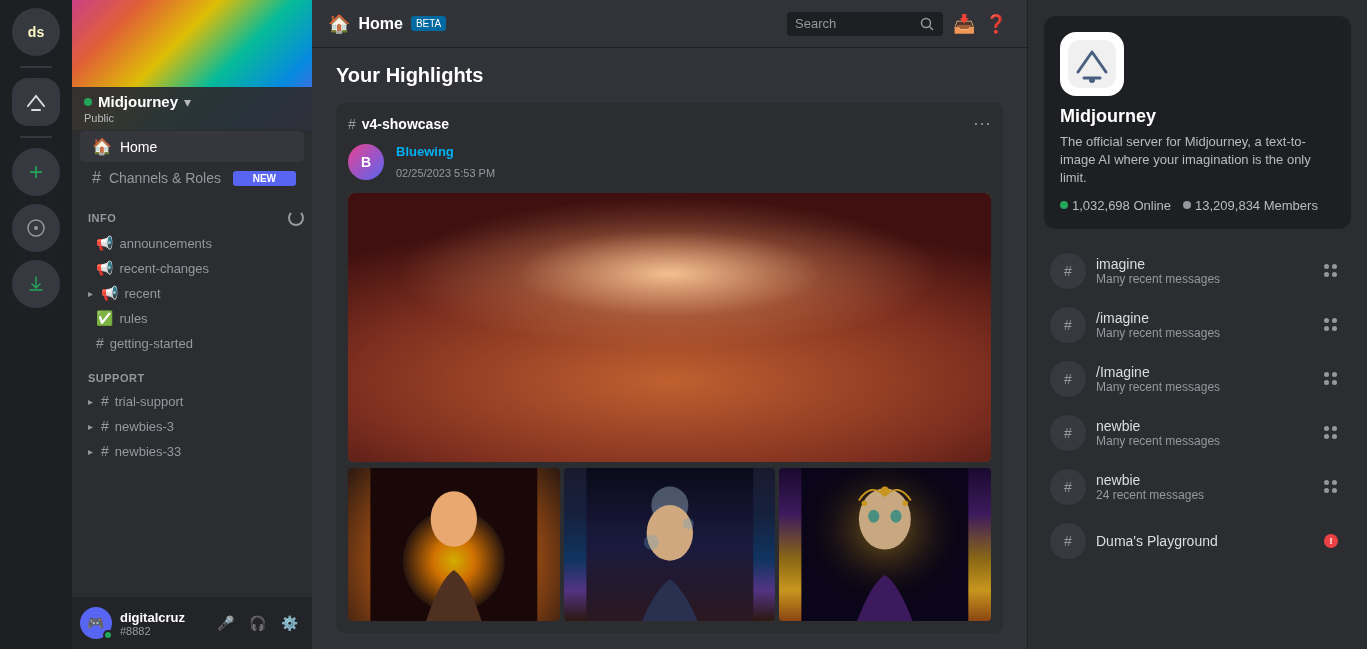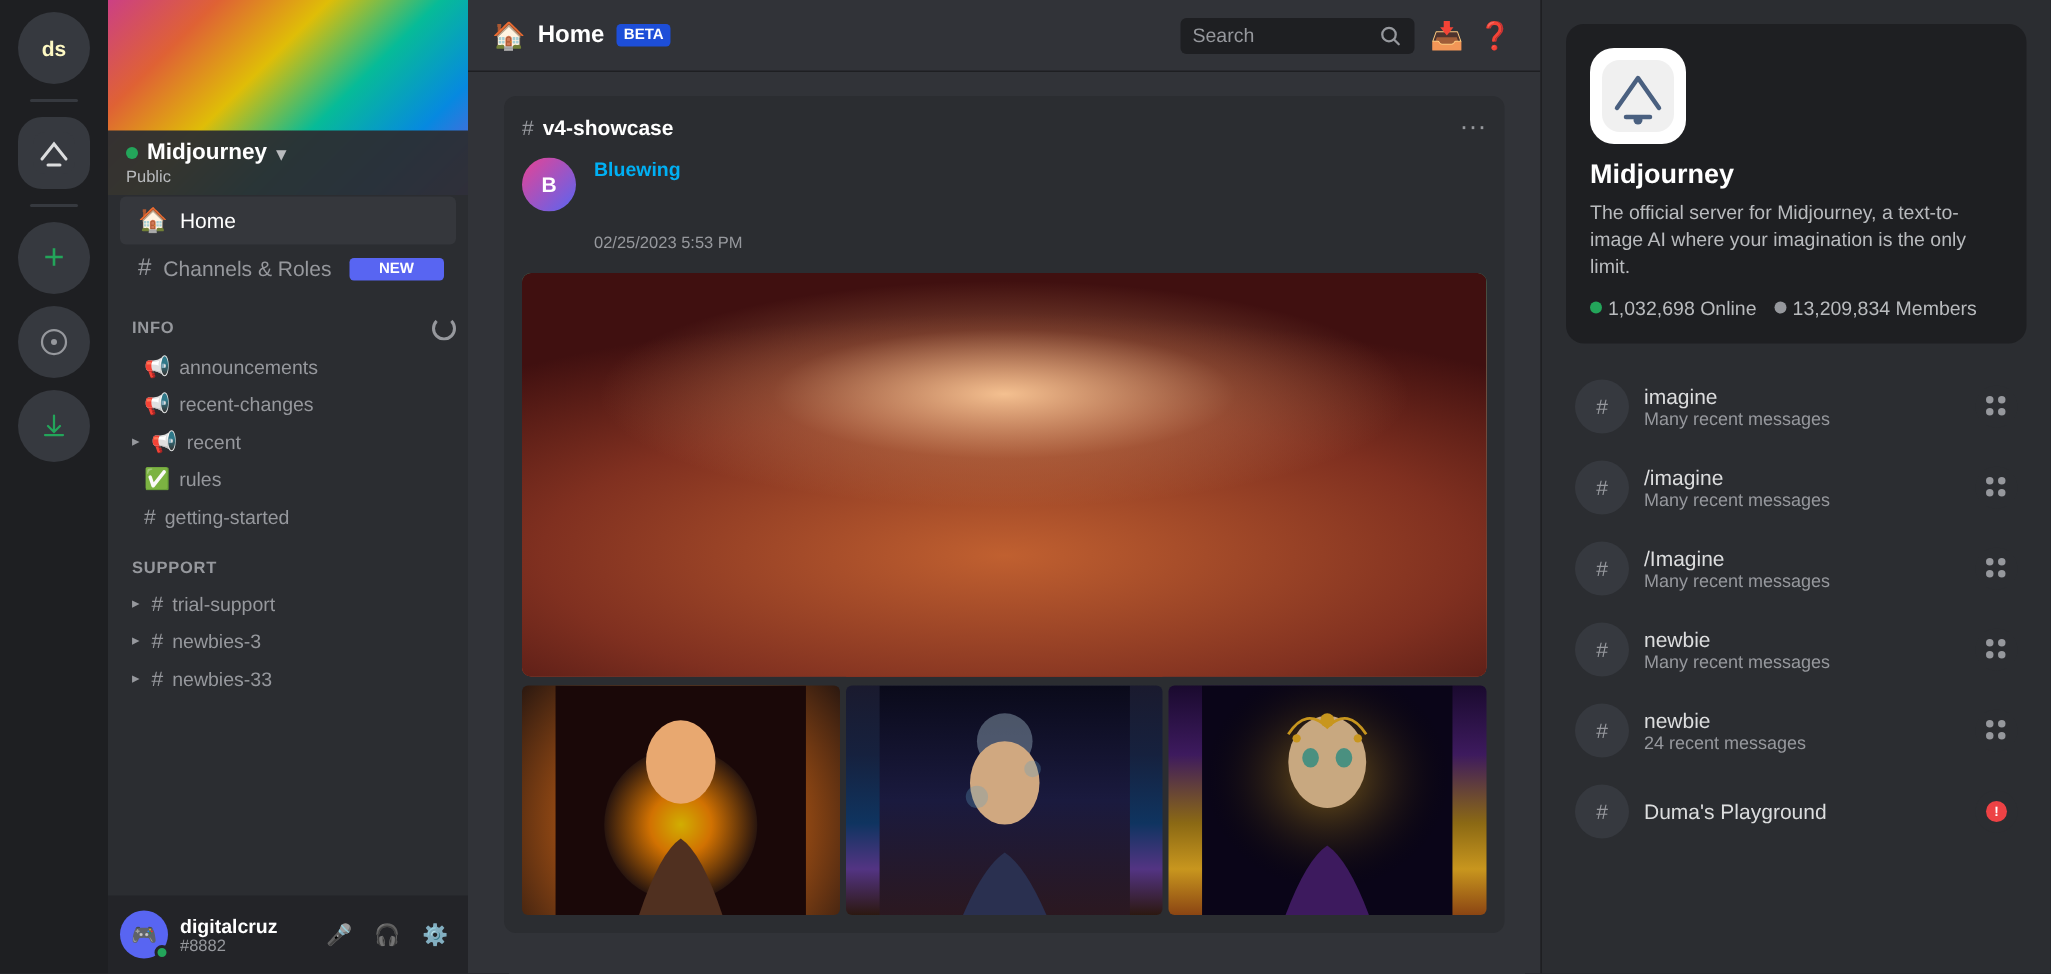--- a/index.html
+++ b/index.html
@@ -197,26 +197,26 @@
       border-bottom: 1px solid #1e1f22;
       display: flex;
       align-items: center;
       padding: 0 16px;
       gap: 8px;
       flex-shrink: 0;
     }
     .home-icon { color: #96989d; font-size: 18px; }
     .header-title { color: #fff; font-weight: 700; font-size: 16px; }
     .beta-badge {
-      background: #1d4ed8;
+      background: #0369a1;
       color: #fff;
       font-size: 10px;
       padding: 2px 5px;
       border-radius: 3px;
-      font-weight: 700;
+      font-weight: 400;
     }
     .header-spacer { flex: 1; }
     .search-box {
       background: #1e1f22;
       border-radius: 4px;
       padding: 4px 8px;
       display: flex;
       align-items: center;
       gap: 6px;
       width: 156px;
@@ -297,21 +297,21 @@
       display: flex;
       align-items: center;
       justify-content: center;
       color: #fff;
       font-size: 14px;
       font-weight: bold;
     }
     .msg-content { flex: 1; }
     .msg-meta { display: flex; align-items: flex-start; gap: 8px; margin-bottom: 4px; flex-direction: column; }
     .msg-author { color: #00b0f4; font-weight: 600; font-size: 13px; }
-    .msg-timestamp { color: #96989d; font-size: 11px; margin-top: 28px; }
+    .msg-timestamp { color: #96989d; font-size: 11px; }
     .portrait-image {
       width: 100%;
       height: 100%;
       background: linear-gradient(180deg, #4a9070 0%, #d4a070 20%, #c08060 40%, #8b5540 60%, #e06030 80%, #a03020 100%);
       display: flex;
       align-items: center;
       justify-content: center;
       font-size: 80px;
       position: relative;
       overflow: hidden;
@@ -583,20 +583,21 @@
         <path d="M10.5 10.5 L13.5 13.5" stroke="#96989d" stroke-width="1.5" stroke-linecap="round"></path>
       </svg>
     </div>
     <div class="header-icons">
       <button class="header-icon-btn">📥</button>
       <button class="header-icon-btn">❓</button>
     </div>
   </div>
 
   <div class="main-body">
+    <div class="highlights-title">Your Highlights</div>
 
     <div class="highlight-card">
 
       <div class="card-header">
         <span class="card-channel-icon">#</span>
         <span class="card-channel-name">v4-showcase</span>
         <button class="card-more-btn">···</button>
       </div>
 
       <div class="message-row">

